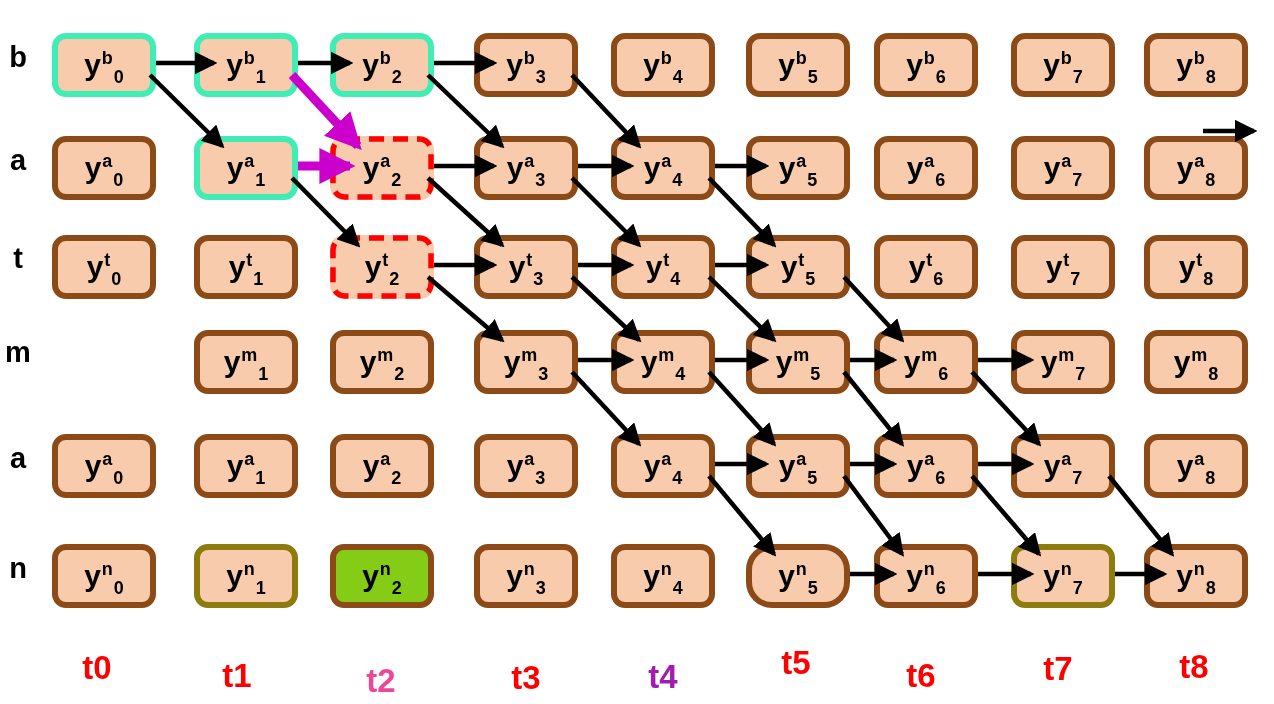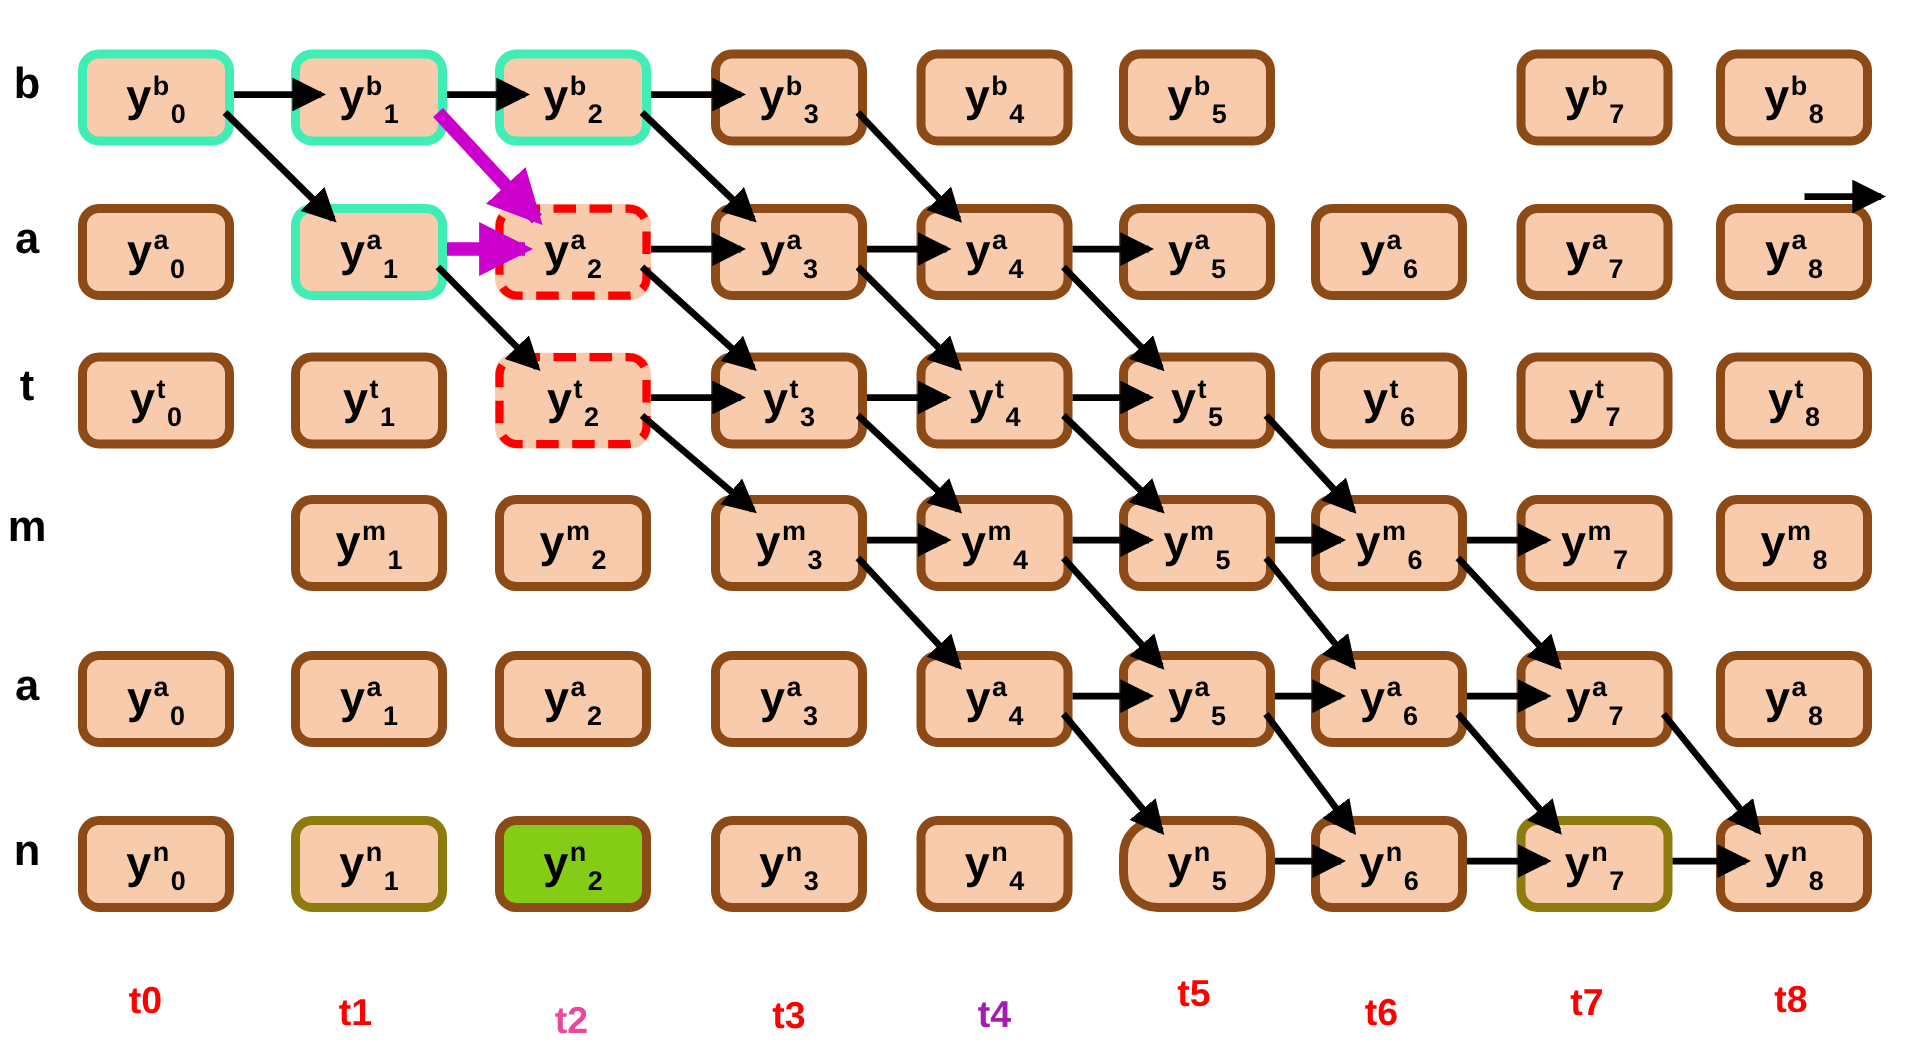--- a/index.html
+++ b/index.html
@@ -29,21 +29,21 @@
   .nl .sup{font-size:18px;position:relative;top:-11px;margin-left:1px;}
   .nl .sub{font-size:18px;position:relative;top:8px;margin-left:1px;}
   .row-label{
     position:absolute;
     transform:translate(-50%,-50%);
     font-size:29px;color:#000;z-index:1;
   }
   .time-label{
     position:absolute;
     transform:translate(-50%,-50%);
-    font-size:25px;z-index:1;text-align:right;
+    font-size:33px;z-index:1;text-align:right;
   }
   #edges{
     position:absolute;left:0;top:0;z-index:2;
     pointer-events:none;
   }
 </style>
 </head>
 <body>
 
 <div id="canvas">
@@ -115,20 +115,23 @@
     </div>
     <div class="box" style="left: 474px; top: 33px; background: rgb(248, 203, 173); border-color: rgb(140, 74, 23); border-radius: 14px;">
       <span class="nl"><span>y</span><span class="sup">b</span><span class="sub">3</span></span>
     </div>
     <div class="box" style="left: 611px; top: 33px; background: rgb(248, 203, 173); border-color: rgb(140, 74, 23); border-radius: 14px;">
       <span class="nl"><span>y</span><span class="sup">b</span><span class="sub">4</span></span>
     </div>
     <div class="box" style="left: 746px; top: 33px; background: rgb(248, 203, 173); border-color: rgb(140, 74, 23); border-radius: 14px;">
       <span class="nl"><span>y</span><span class="sup">b</span><span class="sub">5</span></span>
     </div>
+    <div class="box" style="left: 874px; top: 33px; background: rgb(248, 203, 173); border-color: rgb(140, 74, 23); border-radius: 14px;">
+      <span class="nl"><span>y</span><span class="sup">b</span><span class="sub">6</span></span>
+    </div>
     <div class="box" style="left: 1011px; top: 33px; background: rgb(248, 203, 173); border-color: rgb(140, 74, 23); border-radius: 14px;">
       <span class="nl"><span>y</span><span class="sup">b</span><span class="sub">7</span></span>
     </div>
     <div class="box" style="left: 1144px; top: 33px; background: rgb(248, 203, 173); border-color: rgb(140, 74, 23); border-radius: 14px;">
       <span class="nl"><span>y</span><span class="sup">b</span><span class="sub">8</span></span>
     </div>
     <div class="box" style="left: 52px; top: 136px; background: rgb(248, 203, 173); border-color: rgb(140, 74, 23); border-radius: 14px;">
       <span class="nl"><span>y</span><span class="sup">a</span><span class="sub">0</span></span>
     </div>
     <div class="box" style="left: 194px; top: 136px; background: rgb(248, 203, 173); border-color: rgb(63, 237, 181); border-radius: 14px;">

